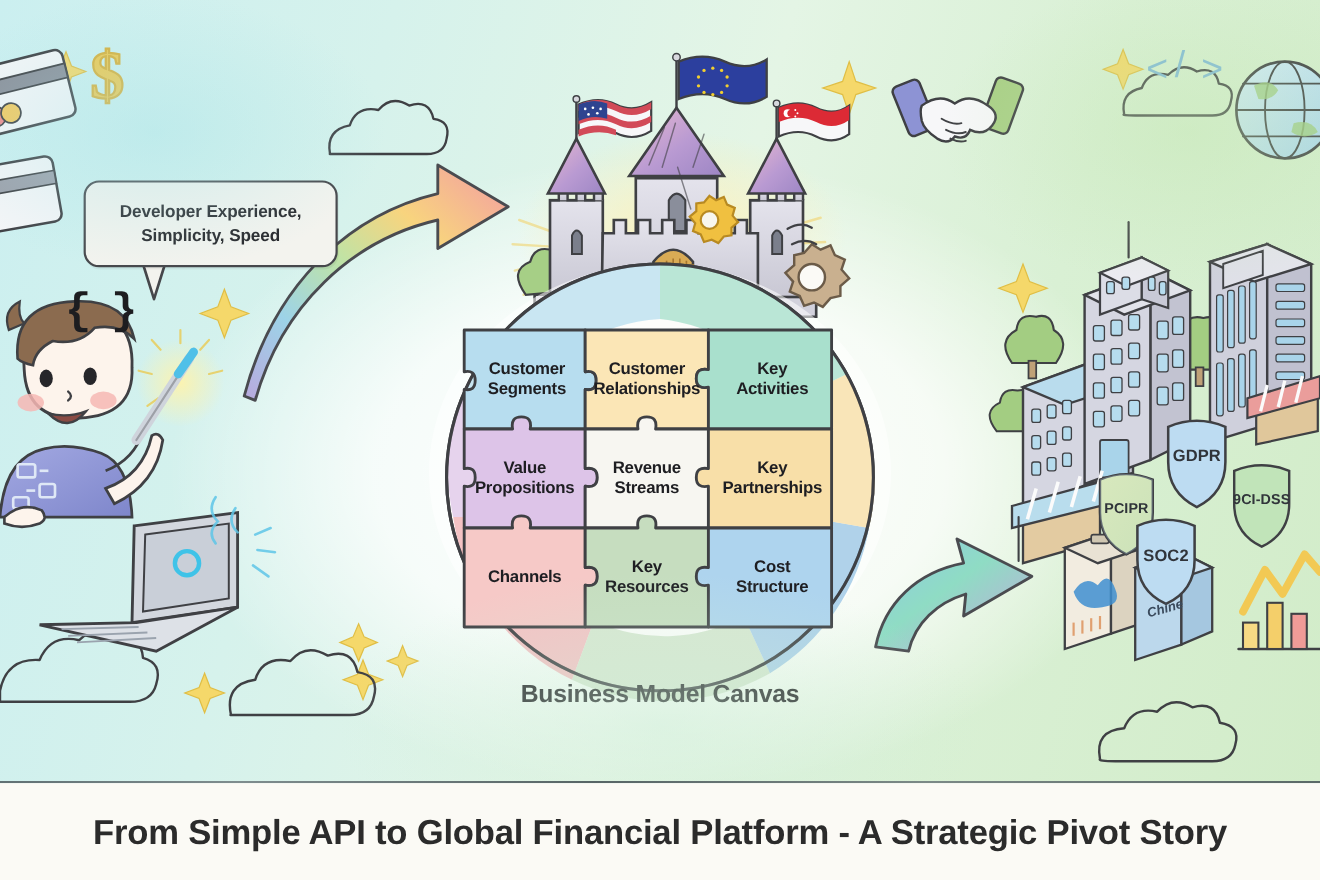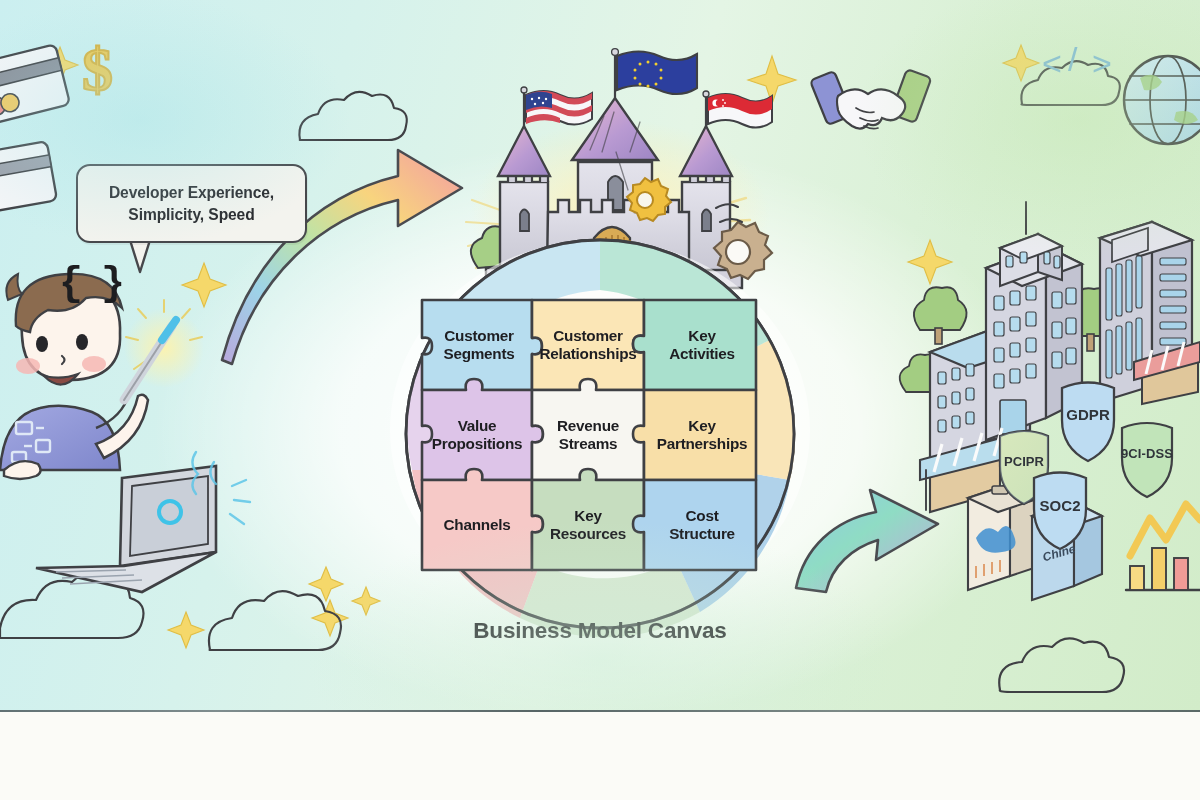--- a/index.html
+++ b/index.html
@@ -634,14 +634,17 @@
     <div class="shieldTxt" style="left:1062px;top:406px;width:52px;font-size:15px;">GDPR</div>
     <div class="shieldTxt" style="left:1120px;top:446px;width:54px;">9CI-DSS</div>
     <div class="shieldTxt" style="left:1034px;top:497px;width:52px;font-size:15px;">SOC2</div>
 
     <div class="boxTxt" style="left:1036px;top:546px;width:46px;transform:rotate(-16deg);">Chine</div>
 
   </div>
 
   <div class="paperline" style="top:710px;"></div>
 
+  <div id="banner">
+    <div class="cap">From Simple API to Global Financial Platform - A Strategic Pivot Story</div>
+  </div>
 
 </div>
 
 </body></html>

